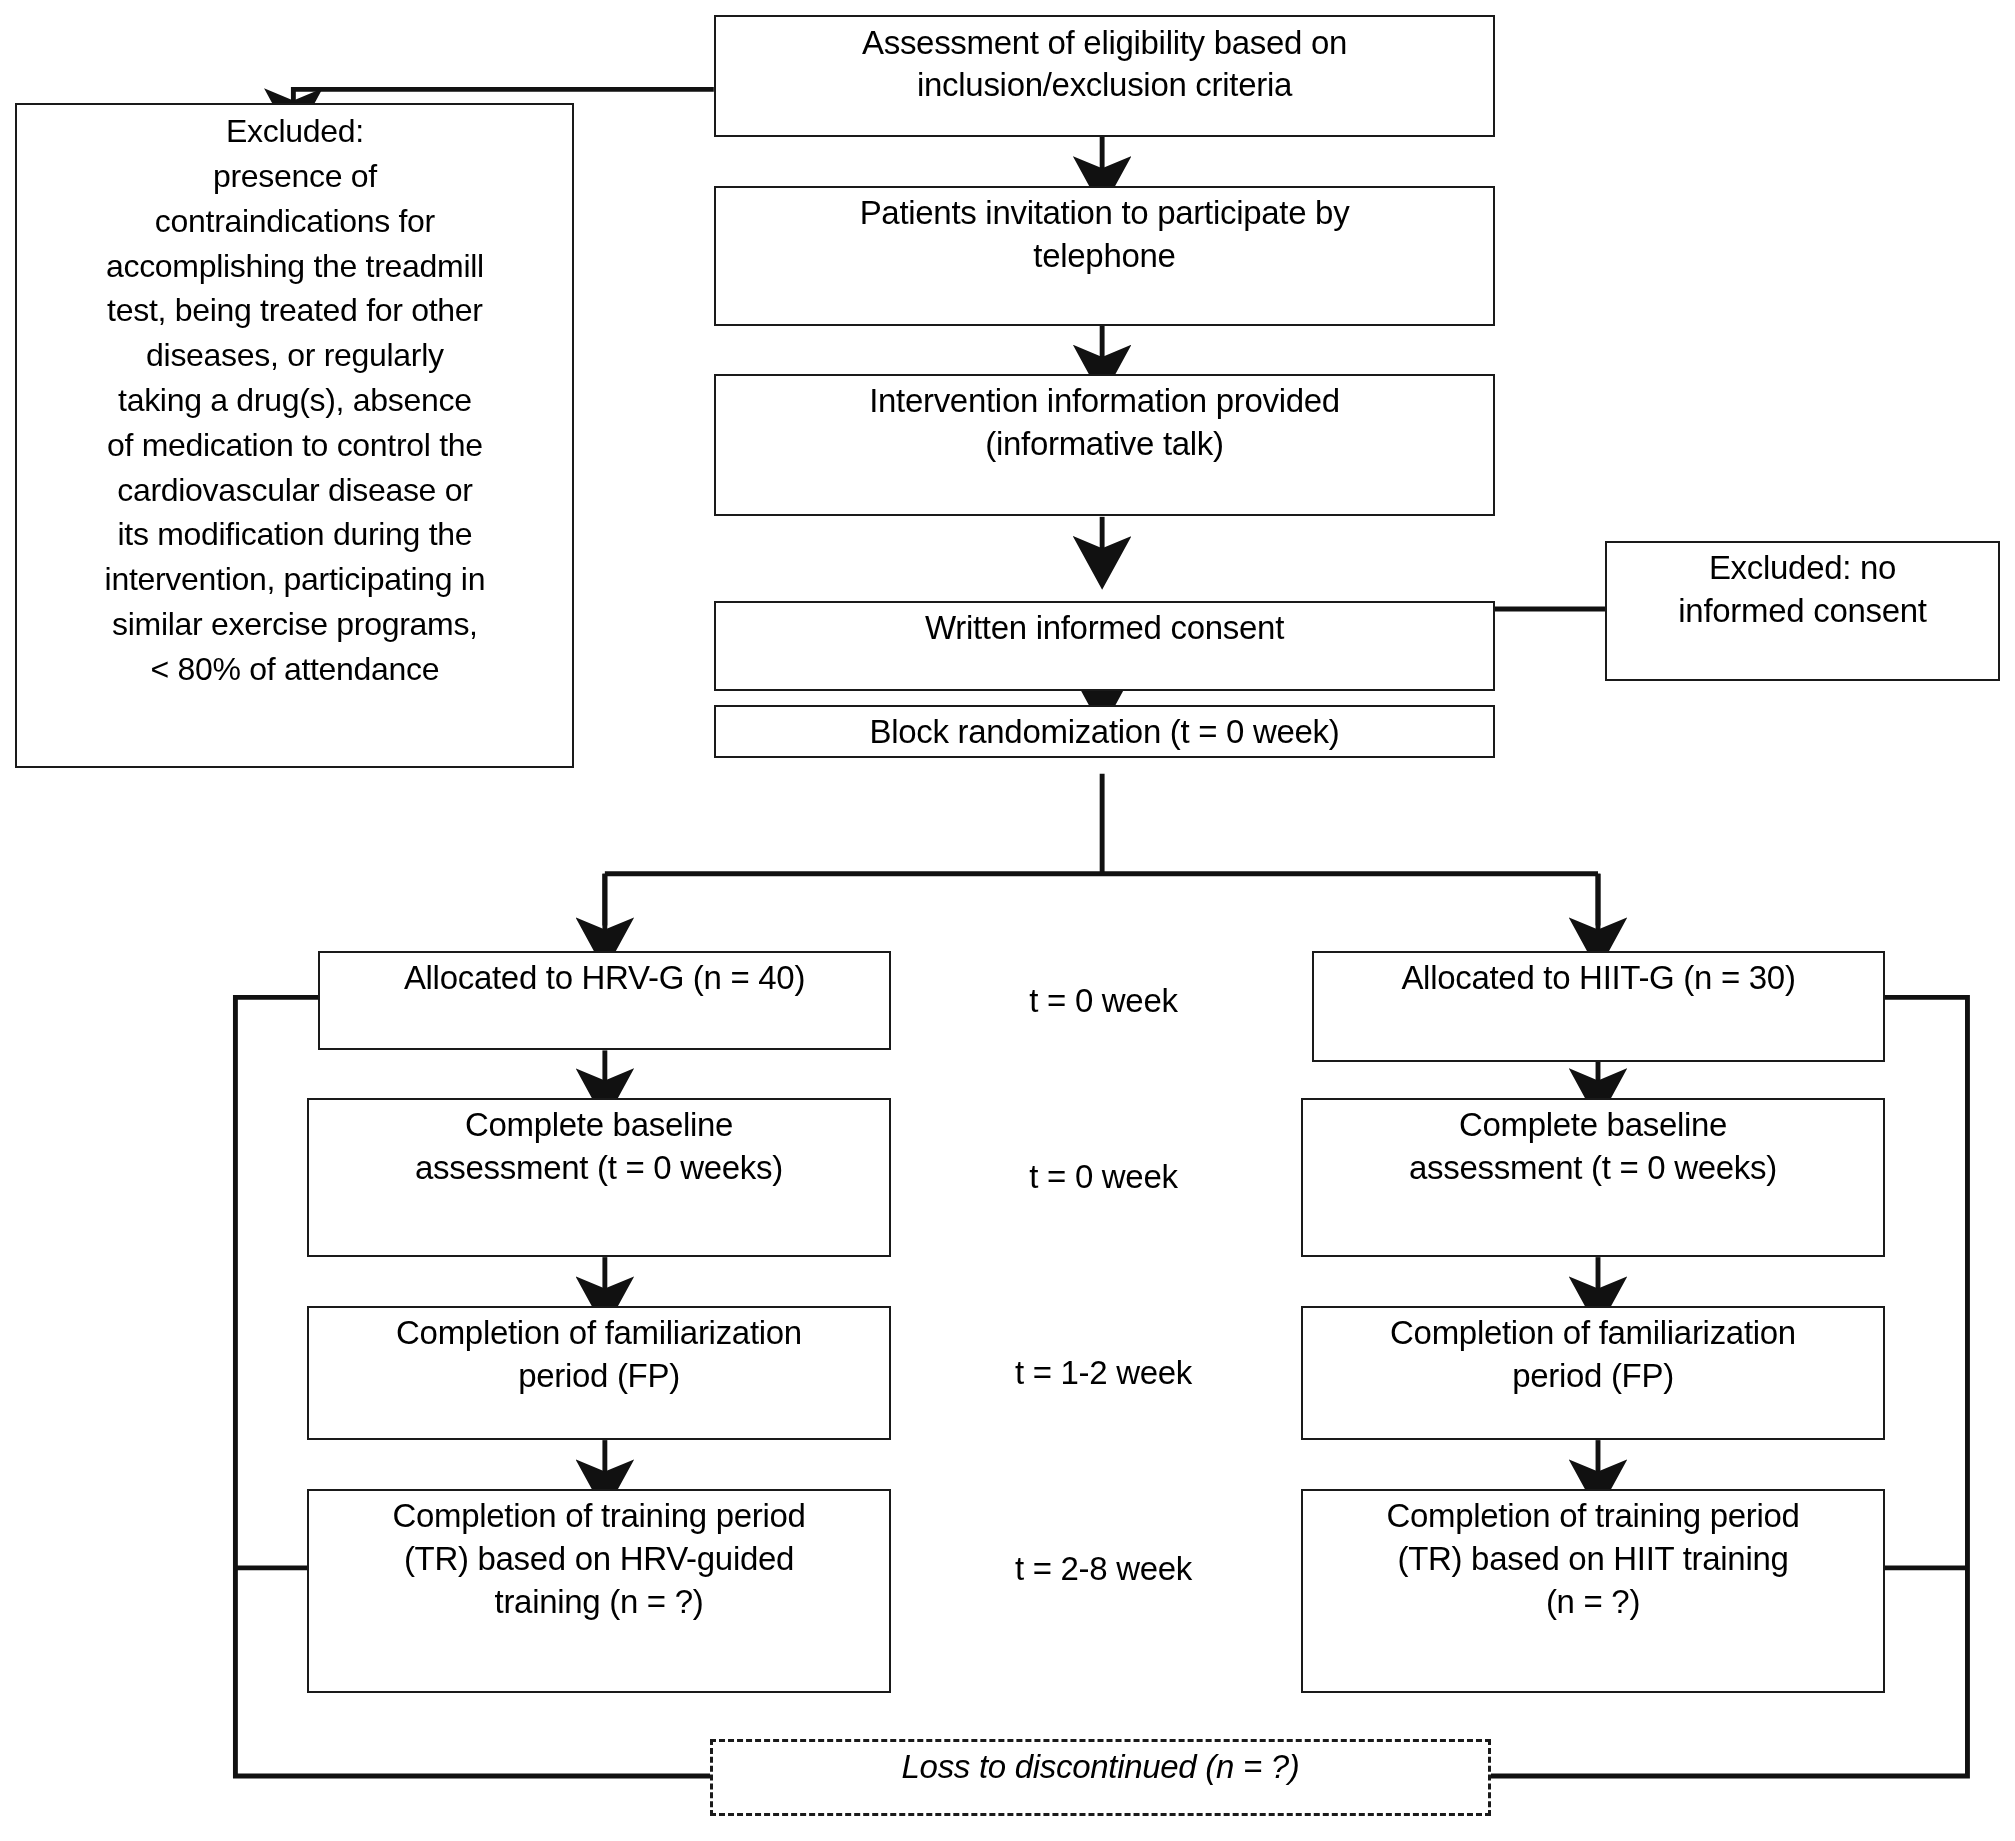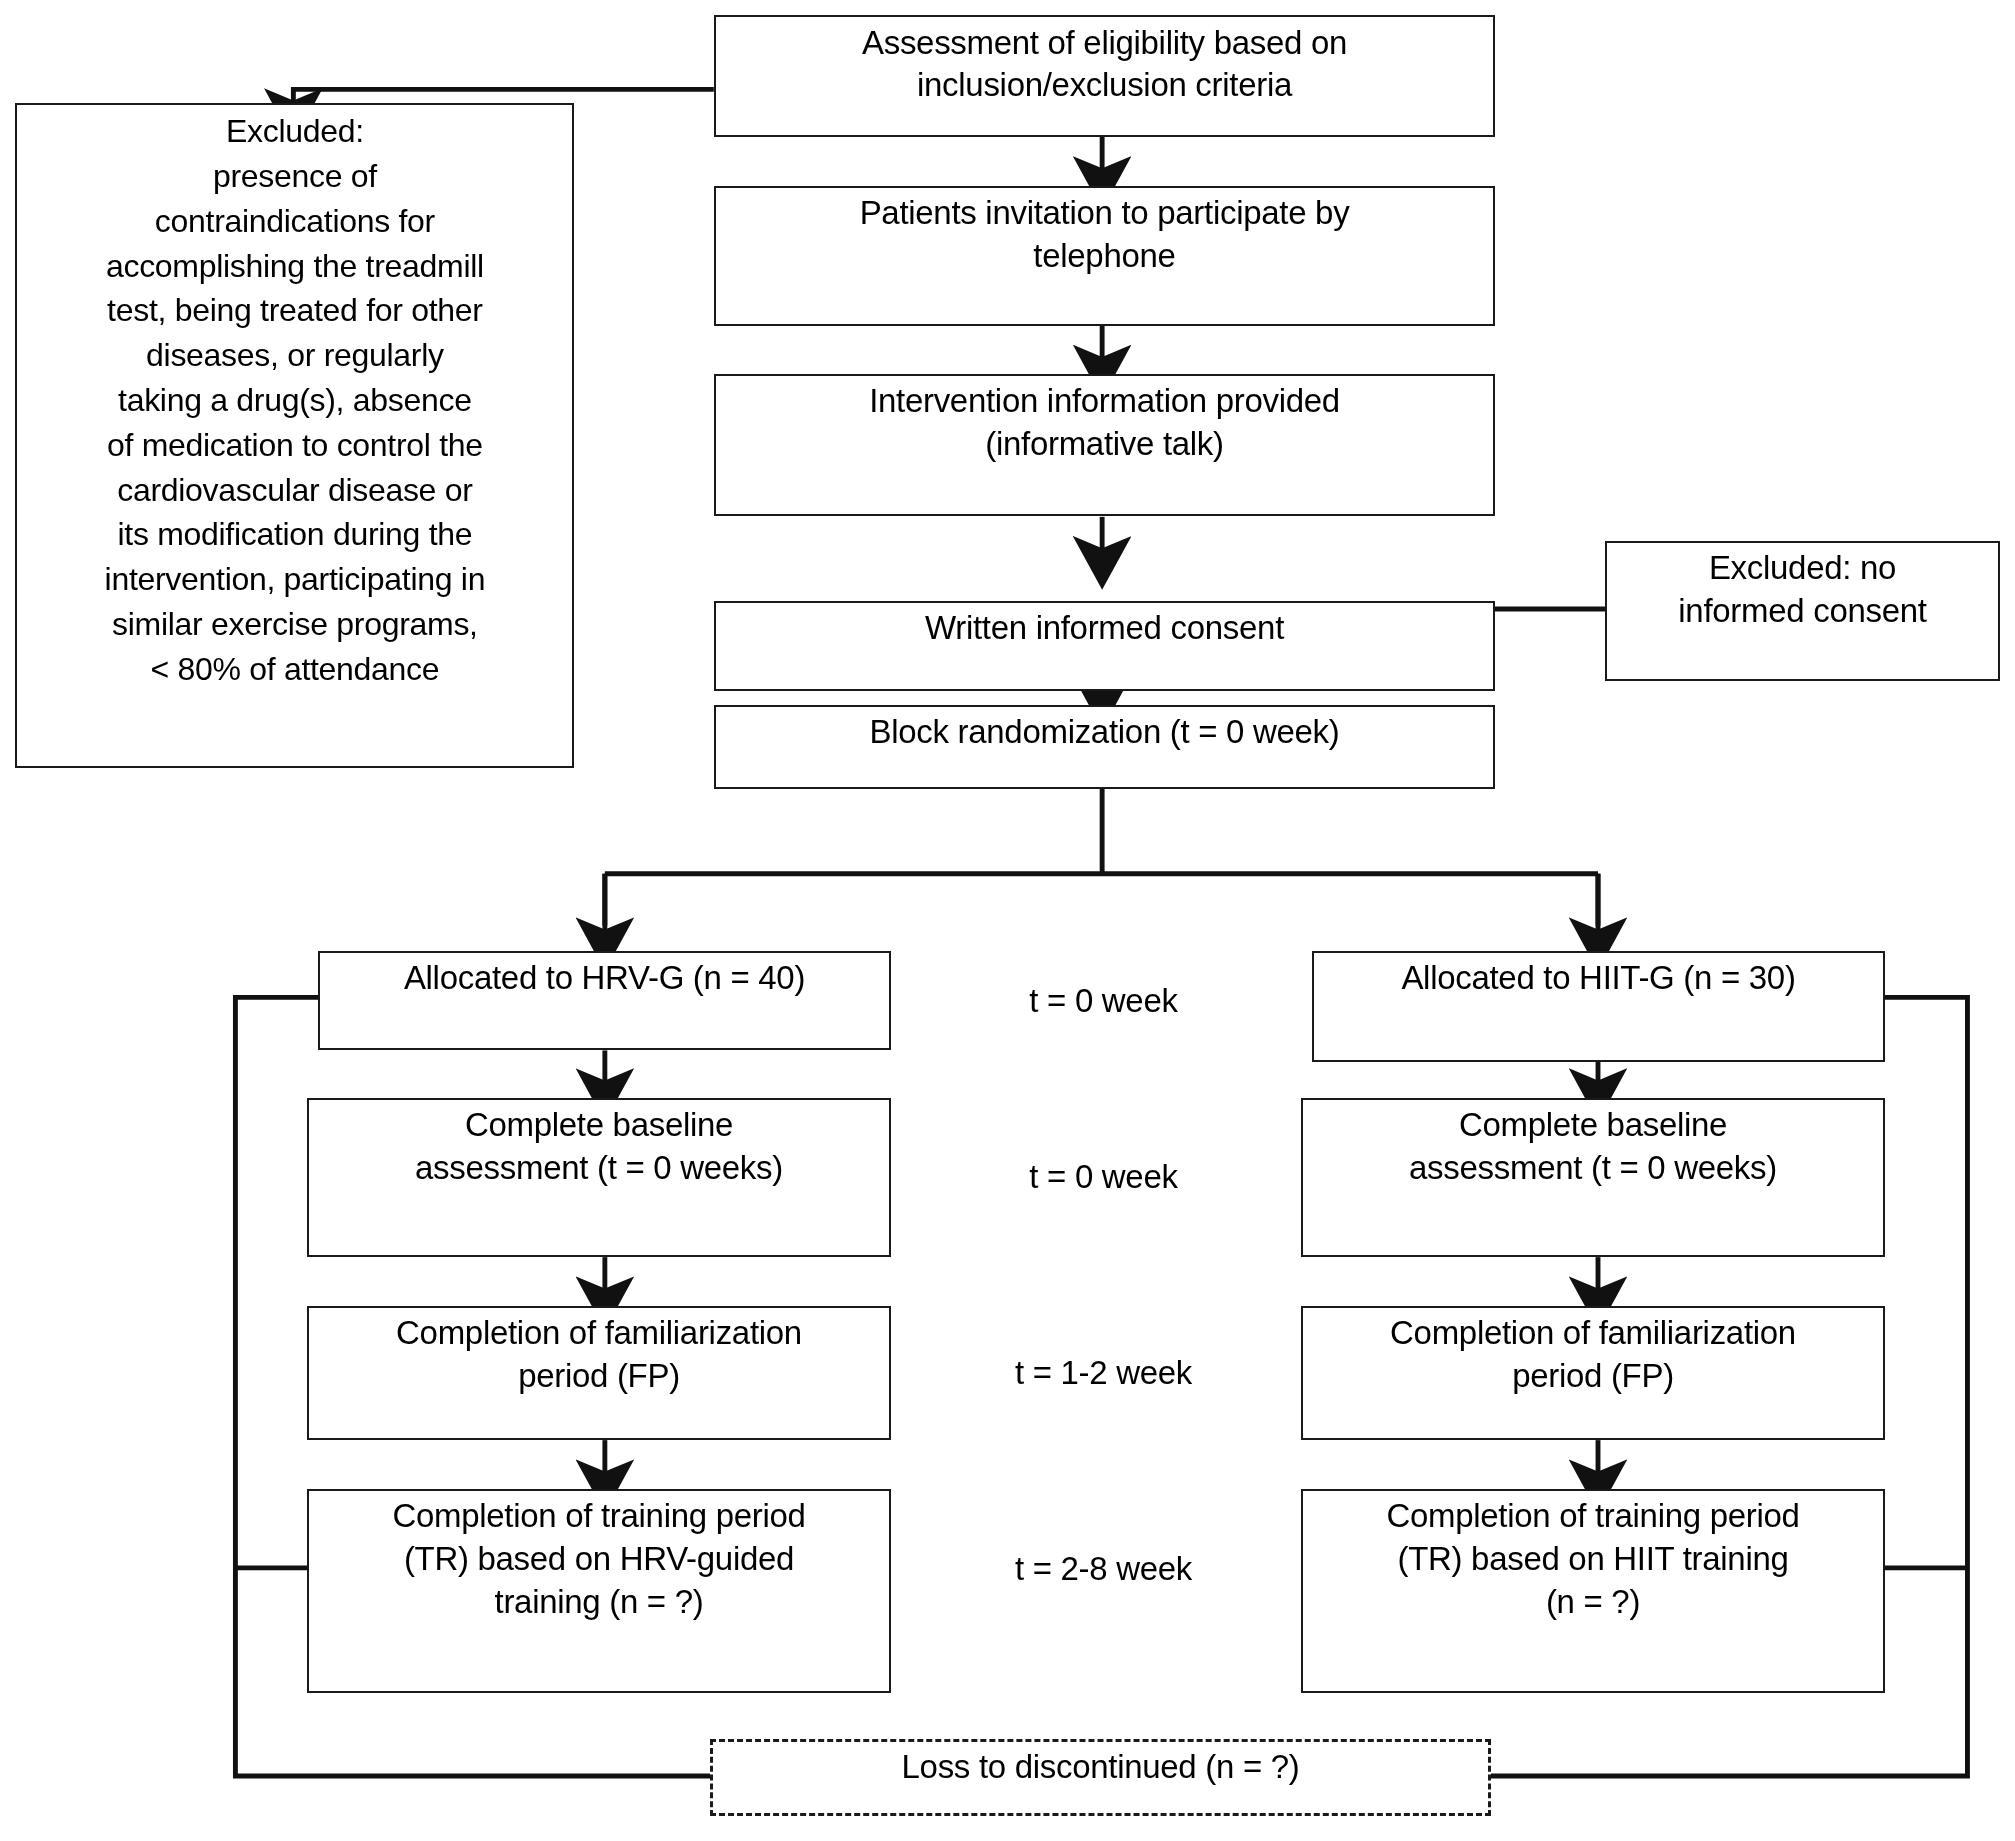--- a/index.html
+++ b/index.html
@@ -38,20 +38,21 @@
     text-align: center;
     padding: 4.2px 9.8px;
     line-height: 1.30;
     font-size: 33px;
     letter-spacing: -0.3px;
     z-index: 2;
   }
   .node.dashed {
     border-style: dashed;
     border-width: 3.5px;
+    font-style: italic;
   }
   .node .txt {
     display: block;
     width: 100%;
     white-space: pre-line;
   }
   .timelabel {
     position: absolute;
     display: flex;
     align-items: center;
@@ -144,21 +145,21 @@
 
   <div class="node" style="left:714px; top:566px; width:781px; height:90px;margin-top:35px;">
     <span class="txt">Written informed consent</span>
   </div>
 
   <div class="node" style="left:1605px; top:541px; width:395px; height:140px;">
     <span class="txt">Excluded: no
 informed consent</span>
   </div>
 
-  <div class="node" style="left:714px; top:705px; width:781px; height:84px;">
+  <div class="node" style="left:714px; top:705px; width:781px; height:53px;">
     <span class="txt">Block randomization (t = 0 week)</span>
   </div>
 
   <div class="node" style="left:318px; top:951px; width:573px; height:99px;">
     <span class="txt">Allocated to HRV-G (n = 40)</span>
   </div>
 
   <div class="node" style="left:307px; top:1098px; width:584px; height:159px;">
     <span class="txt">Complete baseline
 assessment (t = 0 weeks)</span>

